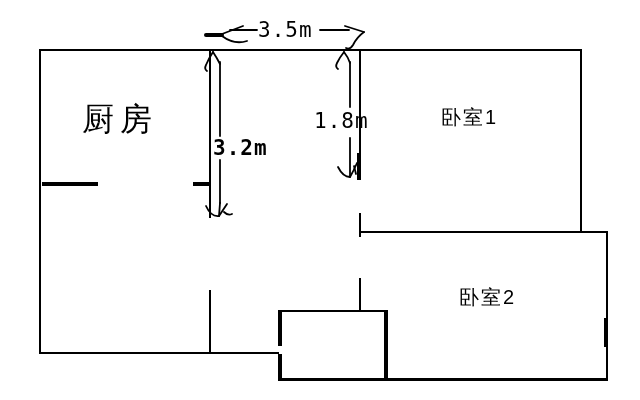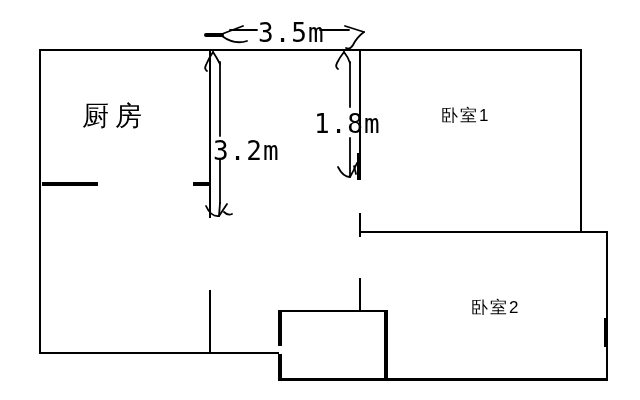--- a/index.html
+++ b/index.html
@@ -27,30 +27,30 @@
     height: 400px;
   }
   .label {
     position: absolute;
     color: #000000;
     white-space: nowrap;
     line-height: 1;
   }
   .room-label {
     font-family: "Liberation Sans", "DejaVu Sans", sans-serif;
-    font-size: 27px;
+    font-size: 32px;
     letter-spacing: 6px;
   }
   .room-label.bed {
-    font-size: 17px;
+    font-size: 20px;
     letter-spacing: 2px;
   }
   .dim-label {
     font-family: "DejaVu Sans Mono", "Liberation Mono", monospace;
-    font-size: 26px;
+    font-size: 21px;
     letter-spacing: 1px;
   }
 </style>
 </head>
 <body>
 
 <div class="plan">
 
   <div class="wall" style="left:39px; top:49px; width:543px; height:2px;"></div>
   <div class="wall" style="left:39px; top:49px; width:2px; height:305px;"></div>
@@ -107,19 +107,19 @@
       <path d="M350,62 V107"></path>
       <path d="M350,138 V176"></path>
       <path d="M338,167 Q343,177 350,177"></path>
       <path d="M350,177 Q354,170 357,163"></path>
       <path d="M354,166 l2,8"></path>
     </g>
   </svg>
 
   <div class="label room-label" style="left:82px; top:103px;">厨房</div>
   <div class="label room-label bed" style="left:441px; top:107px;">卧室1</div>
-  <div class="label room-label bed" style="left:459px; top:299px;margin-left:12px;">卧室2</div>
+  <div class="label room-label bed" style="left:459px; top:287px;">卧室2</div>
 
   <div class="label dim-label" style="left:258px; top:20px;">3.5m</div>
-  <div class="label dim-label" style="left:213px; top:138px;">3.2m</div>
+  <div class="label dim-label" style="left:213px; top:138px;font-weight:bold;">3.2m</div>
   <div class="label dim-label" style="left:314px; top:111px;">1.8m</div>
 
 </div>
 
 </body></html>

